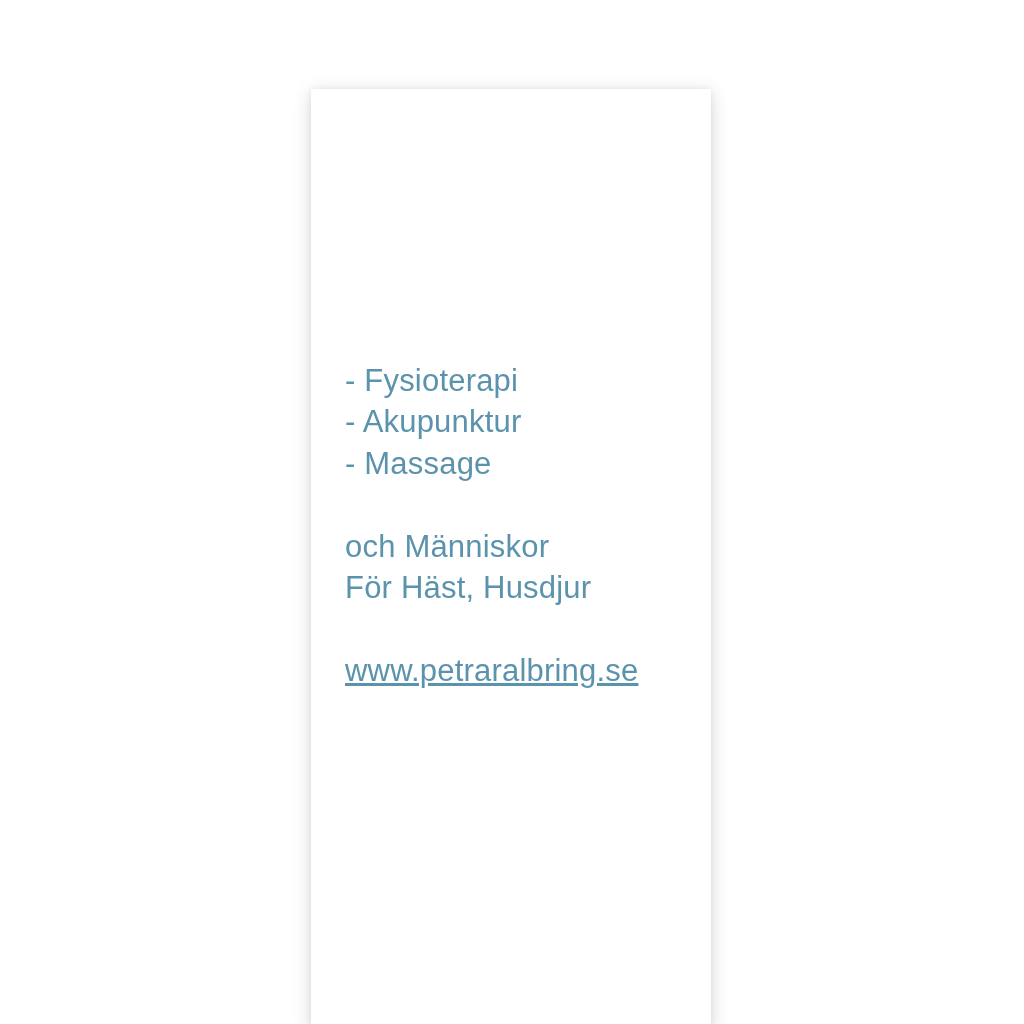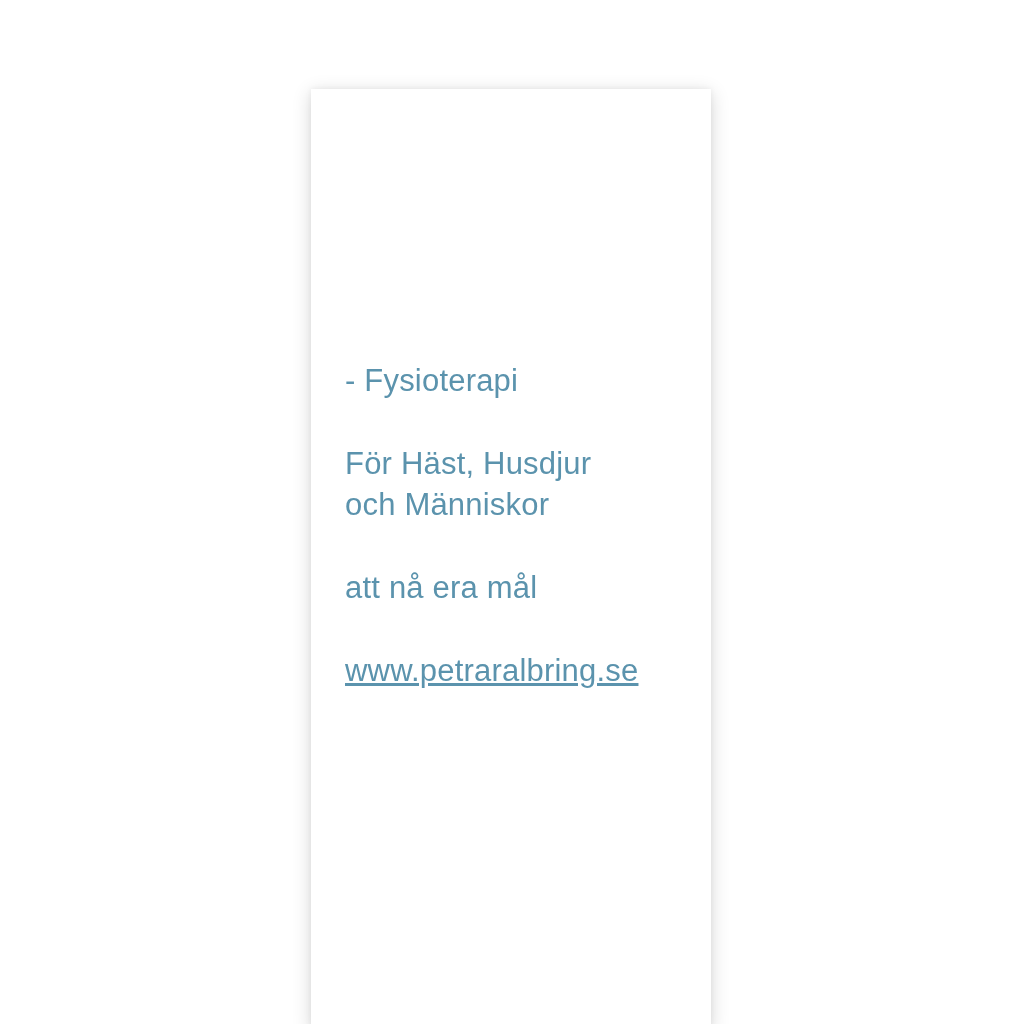--- a/index.html
+++ b/index.html
@@ -46,29 +46,30 @@
 </style>
 </head>
 <body style="--flyer-text-color: #5b93ad;">
 
 <div class="flyer-card">
   <div class="flyer-text">
 
     <p>
       </p>
       <div>- Fysioterapi</div>
+      <div>- Akupunktur</div>
+      <div>- Massage</div>
     <p></p>
 
     <p>
       </p>
+      <div>och Människor</div>
       <div>För Häst, Husdjur</div>
-      <div>och Människor</div>
     <p></p>
 
     <p>
       </p>
-      <div>att nå era mål</div>
     <p></p>
 
     <p>www.petraralbring.se</p>
 
   </div>
 </div>
 
 </body></html>

